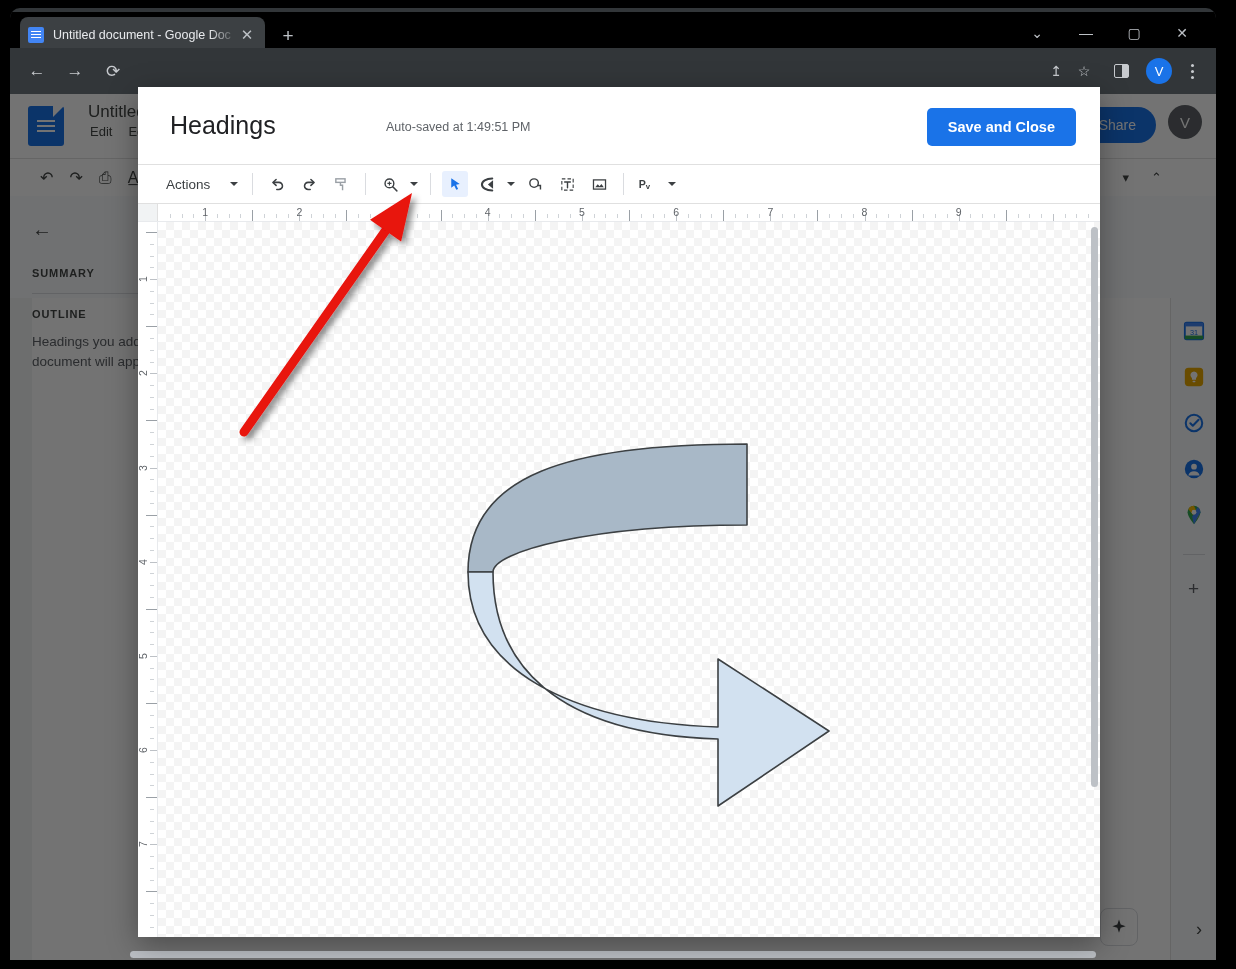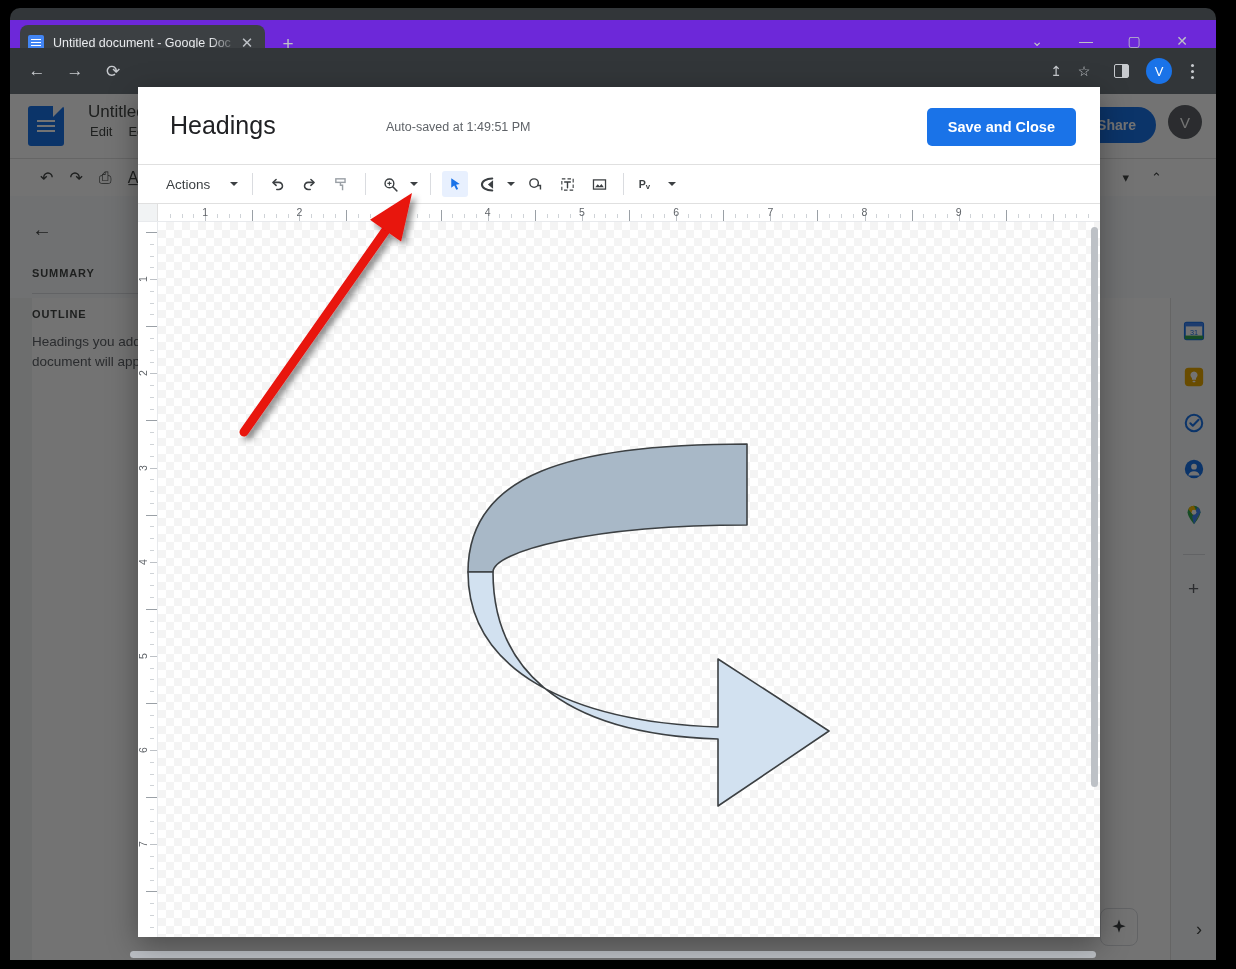--- a/index.html
+++ b/index.html
@@ -15,23 +15,23 @@
     position: absolute;
     left: 10px; top: 8px;
     width: 1206px; height: 952px;
     background: #323639;
     border-radius: 10px 10px 0 0;
     overflow: hidden;
   }
 
   
   #tabstrip {
-    position: absolute; left: 0; top: 12px;
+    position: absolute; left: 0; top: 4px;
     width: 100%; height: 40px;
-    background: #6d28d9;
+    background: #000000;
   }
   #tab {
     position: absolute; left: 10px; top: 5px;
     width: 245px; height: 35px;
     background: #3c4043;
     border-radius: 8px 8px 0 0;
     display: flex; align-items: center;
     padding: 0 8px;
   }
   #tab-favicon {
@@ -189,21 +189,21 @@
   }
   #docs-menubar {
     position: absolute; left: 80px; top: 30px;
     display: flex; gap: 16px;
     font-size: 13px; color: #444746;
   }
   #docs-share {
     position: absolute; right: 60px; top: 13px;
     height: 36px; padding: 0 20px;
     background: #1a73e8; color: #fff; border-radius: 18px;
-    font-size: 14px; font-weight: 700;
+    font-size: 14px; font-weight: 400;
     display: flex; align-items: center;
     white-space: nowrap;
   }
   #docs-avatar {
     position: absolute; right: 14px; top: 11px;
     width: 34px; height: 34px; border-radius: 50%;
     background: #5f6368; color: #fff; font-size: 15px;
     display: flex; align-items: center; justify-content: center;
   }
   

